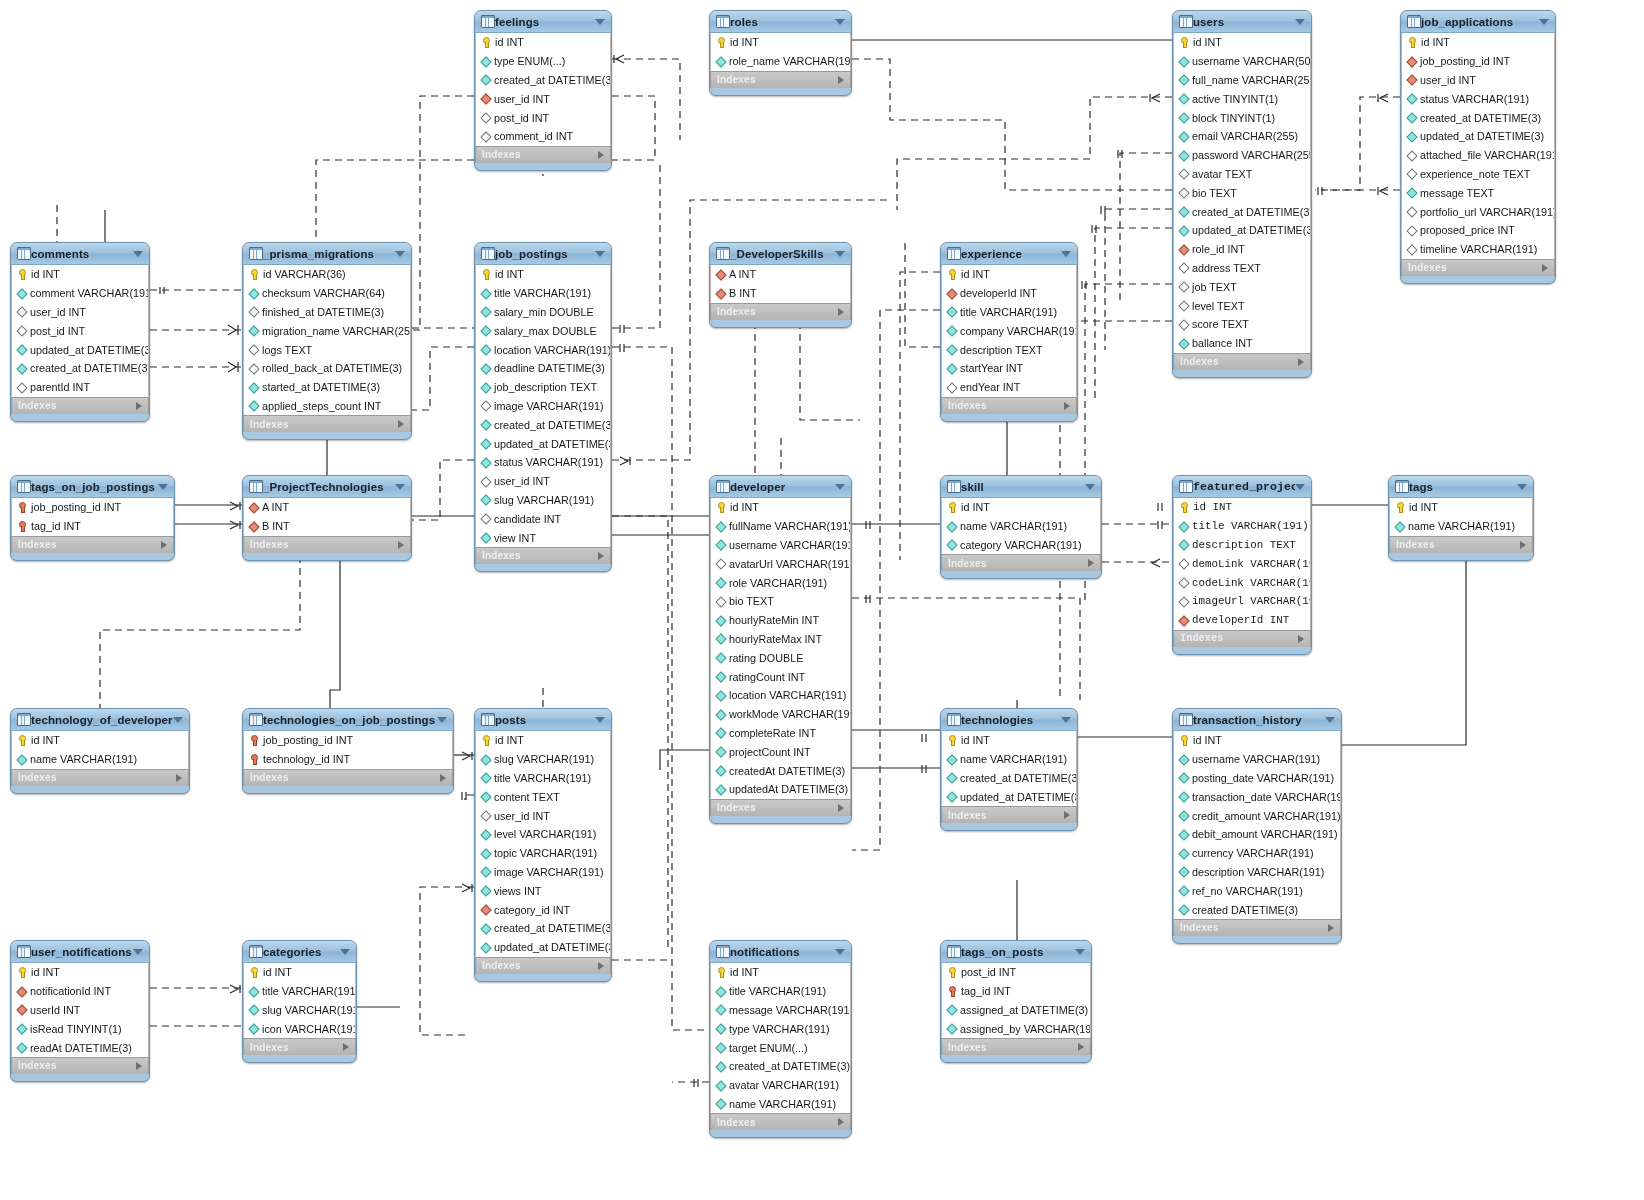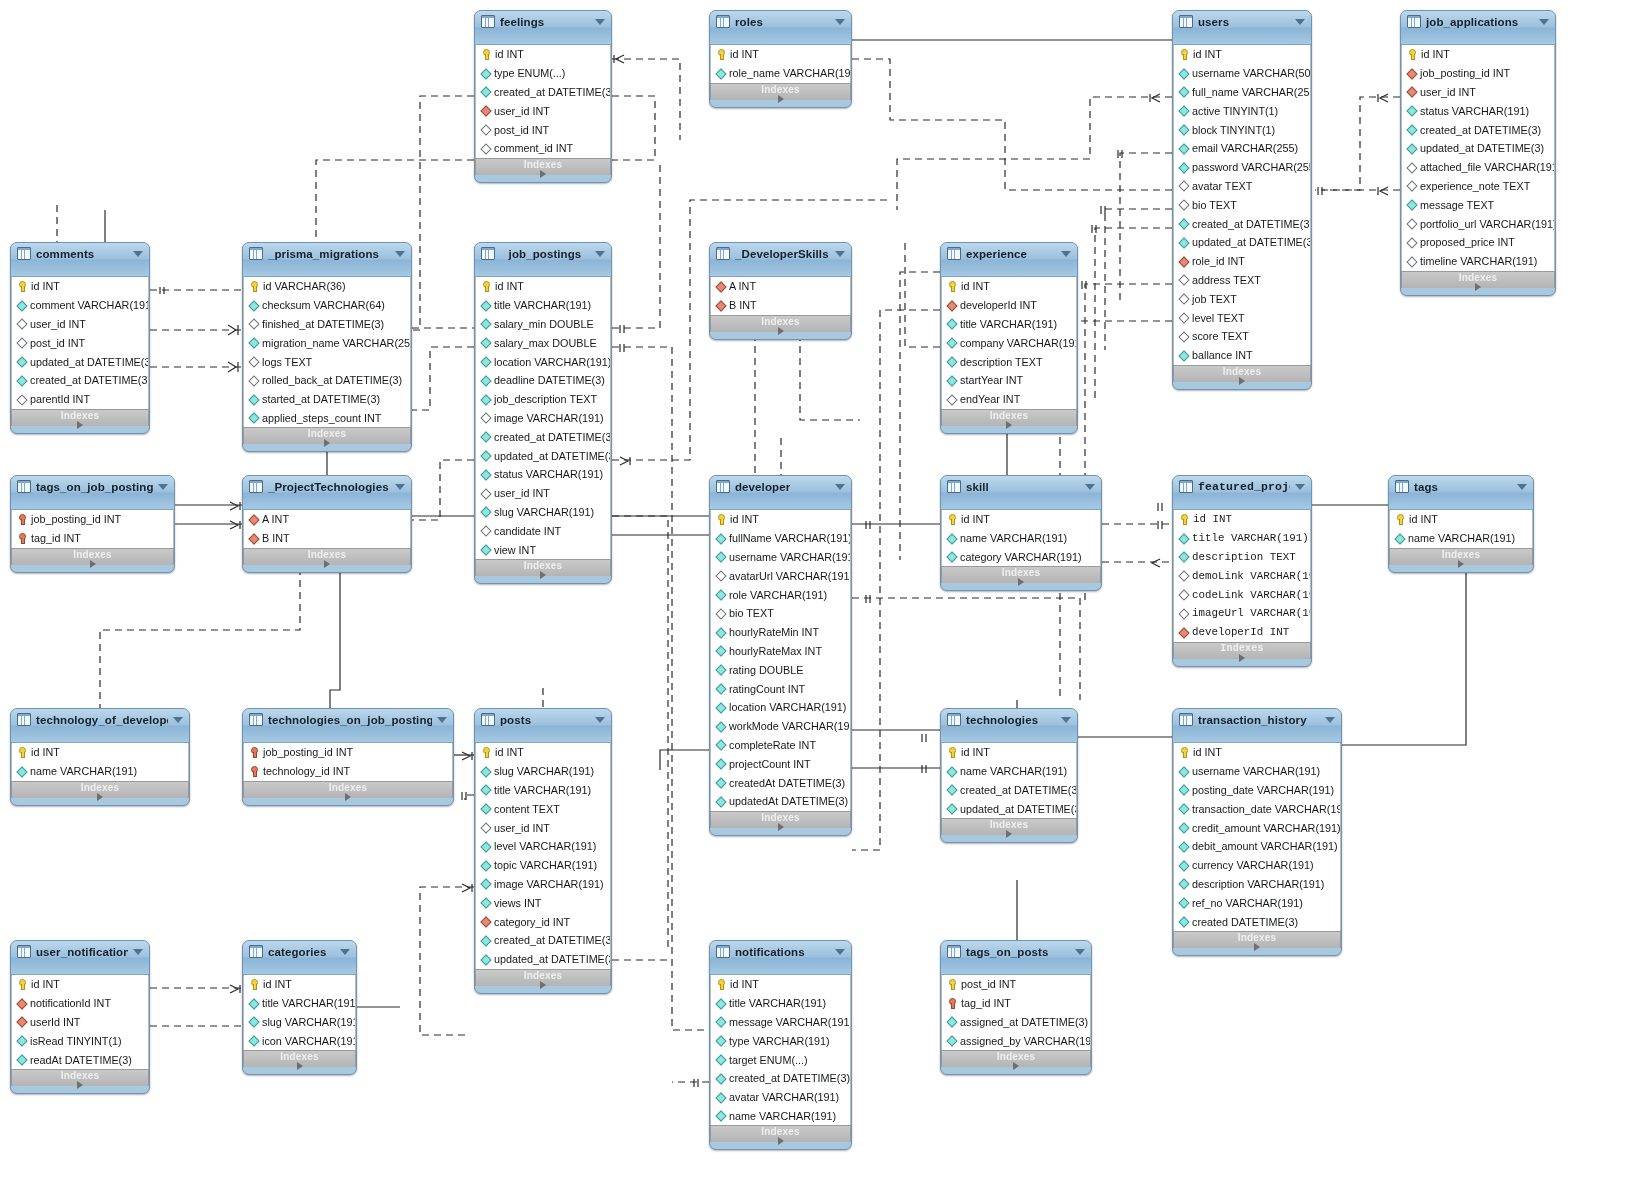--- a/index.html
+++ b/index.html
@@ -31,22 +31,21 @@
     border:1px solid #6e93b3;
     border-radius:7px;
     box-shadow:0 1px 2px rgba(0,0,0,.30);
     box-sizing:border-box;
     padding-bottom:7px;
   }
   .tbl-hdr{
     height:21px;
     display:flex;
     align-items:center;
-    gap:5px;
-    padding:0 5px 12px 6px;
+    padding:0 5px 0 6px;
     border-radius:6px 6px 0 0;
     background:linear-gradient(to bottom,#bcd8ec 0%,#9cc0dd 48%,#8cb4d6 52%,#a5c9e3 100%);
     border-bottom:1px solid #7ea5c4;
   }
   .tbl-icon{
     width:12px;height:11px;
     flex:0 0 auto;
     background:#f2f8fd;
     border:1px solid #4a6a88;
     border-radius:1px;
@@ -129,21 +128,20 @@
     justify-content:space-between;
     padding:0 6px 0 6px;
     background:linear-gradient(to bottom,#c9c9c9,#b4b4b4);
     border-top:1px solid #9a9a9a;
     border-left:1px solid #9a9a9a;
     border-right:1px solid #9a9a9a;
     font-size:10px;
     color:#efefef;
     font-weight:bold;
     letter-spacing:.2px;
-    flex-direction:column;
   }
   .idx .arrow{
     width:0;height:0;
     border-top:4px solid transparent;
     border-bottom:4px solid transparent;
     border-left:6px solid #6f6f6f;
   }
 </style>
 </head>
 <body>
@@ -556,21 +554,21 @@
           <div class="col">
             <span class="m dia fill"></span>
             <span>applied_steps_count INT</span>
           </div>
         </div>
         <div class="idx">
           <span>Indexes</span>
           <span class="arrow"></span>
         </div>
       </div>
-      <div class="tbl" style="left: 474px; top: 242px; width: 138px; text-align: center;">
+      <div class="tbl" style="left: 474px; top: 242px; width: 138px;">
         <div class="tbl-hdr">
           <span class="tbl-icon"></span>
           <span class="tbl-name">job_postings</span>
           <span class="caret"></span>
         </div>
         <div class="cols">
           <div class="col">
             <span class="m pk"></span>
             <span>id INT</span>
           </div>

